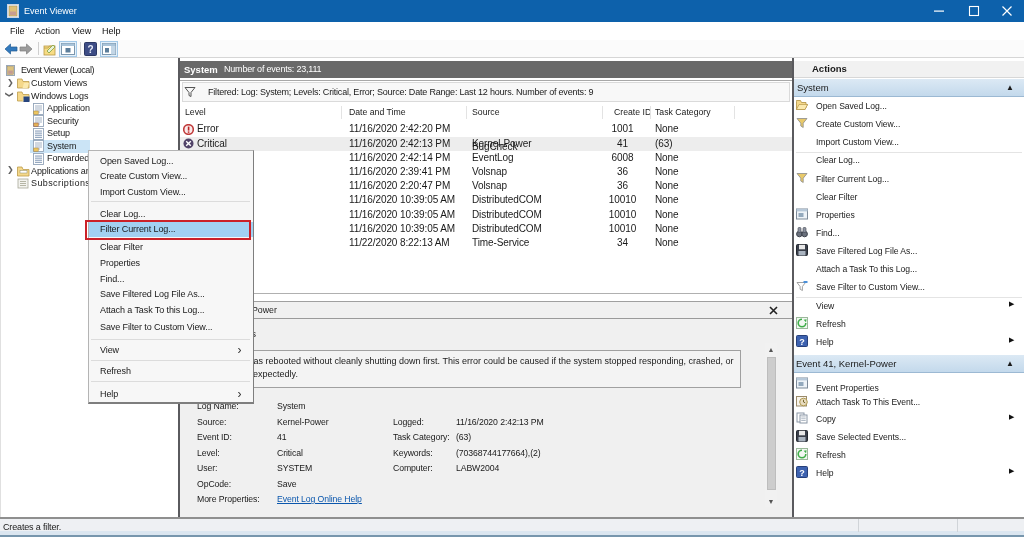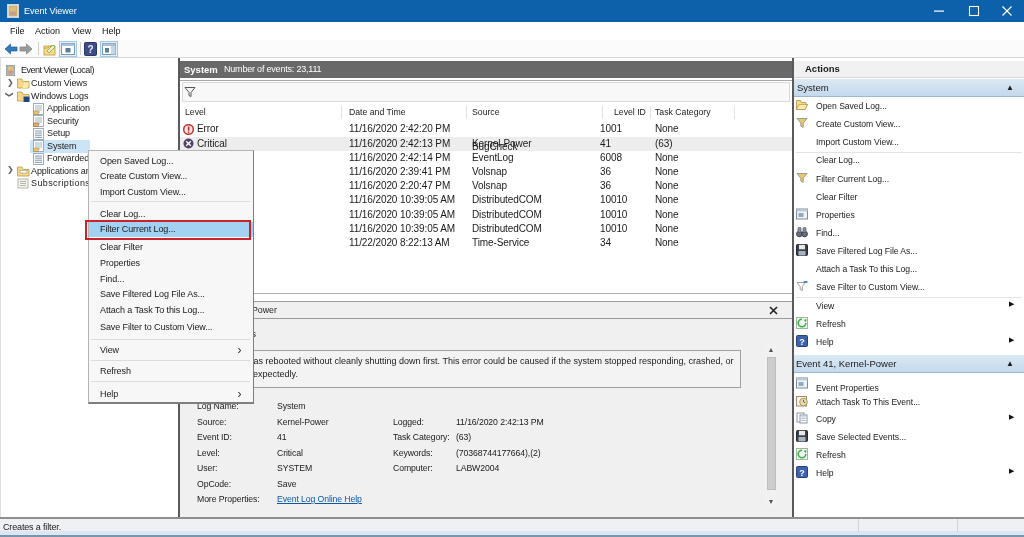--- a/index.html
+++ b/index.html
@@ -22,21 +22,21 @@
 .trow{position:absolute;height:13px;line-height:13px;font-size:9px;letter-spacing:-0.1px;white-space:nowrap;}
 .texp{position:absolute;font-size:8px;color:#616161;}
 
 #mbar{position:absolute;left:180px;top:61px;width:612px;height:17px;background:#696969;color:#fff;}
 #mline{position:absolute;left:180px;top:80px;width:612px;height:1px;background:#a8a8a8;}
 #filterbar{position:absolute;left:182px;top:82px;width:608px;height:20px;background:#f8f8f8;border:1px solid #dadada;}
 
 .th{position:absolute;top:104px;height:16px;line-height:16px;font-size:8.7px;color:#1a1a1a;white-space:nowrap;}
 .colsep{position:absolute;top:106px;width:1px;height:13px;background:#e3e3e3;}
 .cell{position:absolute;height:14.2px;line-height:14.2px;font-size:10px;letter-spacing:-0.1px;white-space:nowrap;}
-.cellr{text-align:left;}
+.cellr{text-align:center;}
 
 #tbl-bottom{position:absolute;left:180px;top:293px;width:612px;height:1px;background:#b0b0b0;}
 #dline{position:absolute;left:180px;top:301px;width:612px;height:1px;background:#9f9f9f;}
 #dheader{position:absolute;left:180px;top:302px;width:612px;height:17px;background:#f0f0f0;border-bottom:1px solid #9a9a9a;font-size:8.8px;line-height:16px;}
 #detail{position:absolute;left:180px;top:319px;width:612px;height:198px;background:#f0f0f0;}
 #descbox{position:absolute;left:188px;top:350px;width:553px;height:38px;background:#f3f3f3;border:1px solid #a0a0a0;font-size:9px;line-height:13.5px;padding:3.5px 0 0 10.5px;color:#1a1a1a;}
 .fld{position:absolute;font-size:8.7px;height:12px;line-height:12px;letter-spacing:-0.1px;white-space:nowrap;}
 
 #sbar{position:absolute;left:765px;top:343px;width:12px;height:164px;background:#f1f1f1;}
 #sthumb{position:absolute;left:766.5px;top:357px;width:9px;height:133px;background:#cdcdcd;border:1px solid #bdbdbd;}
@@ -213,26 +213,27 @@
 
 <div id="mbar">
   <span style="position:absolute;left:4px;top:0;line-height:17px;font-weight:bold;font-size:9.5px">System</span>
   <span style="position:absolute;left:44px;top:0;line-height:17px;font-size:9px;letter-spacing:-0.2px">Number of events: 23,111</span>
 </div>
 <div id="mline"></div>
 <div id="filterbar">
   <svg style="position:absolute;left:1px;top:3px" width="12" height="12" viewBox="0 0 12 12">
     <path d="M1 1.5 L11 1.5 L7 6.5 L7 10.5 L5 9.5 L5 6.5 Z" fill="none" stroke="#555" stroke-width="1"></path>
   </svg>
+  <span style="position:absolute;left:25px;top:0;line-height:19px;font-size:9px;letter-spacing:-0.2px;white-space:nowrap">Filtered: Log: System; Levels: Critical, Error; Source: Date Range: Last 12 hours. Number of events: 9</span>
 </div>
 
 <span class="th" style="left:185px">Level</span>
 <span class="th" style="left:349px">Date and Time</span>
 <span class="th" style="left:472px">Source</span>
-<span class="th" style="left:614px">Level ID</span>
+<span class="th" style="left:614px">Create ID</span>
 <span class="th" style="left:655px">Task Category</span>
 <div class="colsep" style="left:341px"></div>
 <div class="colsep" style="left:466px"></div>
 <div class="colsep" style="left:602px"></div>
 <div class="colsep" style="left:650px"></div>
 <div class="colsep" style="left:734px"></div>
 
 <div class="abs" style="left:180px;top:136.6px;width:612px;height:14.2px;background:#ededed"></div>
 
 <svg class="icon" style="left:183px;top:123.5px" width="11" height="11" viewBox="0 0 11 11">
@@ -322,21 +323,21 @@
 <span class="fld" style="left:197px;top:477.5px">OpCode:</span>
 <span class="fld" style="left:277px;top:477.5px">Save</span>
 <span class="fld" style="left:197px;top:493px">More Properties:</span>
 <span class="fld" style="left:277px;top:493px;color:#0b57ad;text-decoration:underline">Event Log Online Help</span>
 
 <div id="sbar"></div>
 <div class="sarr" style="top:345px">▲</div>
 <div id="sthumb"></div>
 <div class="sarr" style="top:497px">▼</div>
 
-<div id="abar"><span style="margin-left:11px">Actions</span></div>
+<div id="abar"><span style="margin-left:18px">Actions</span></div>
 <div class="sechdr" style="top:79px"><span style="margin-left:3px">System</span><span style="position:absolute;right:10px;top:0;font-size:8px">▲</span></div>
 
 <span class="aitem" style="top:100px">Open Saved Log...</span>
 <span class="aitem" style="top:118.2px">Create Custom View...</span>
 <span class="aitem" style="top:136.3px">Import Custom View...</span>
 <div class="asep" style="top:151.5px"></div>
 <span class="aitem" style="top:154.4px">Clear Log...</span>
 <span class="aitem" style="top:172.7px">Filter Current Log...</span>
 <span class="aitem" style="top:190.6px">Clear Filter</span>
 <span class="aitem" style="top:209px">Properties</span>

